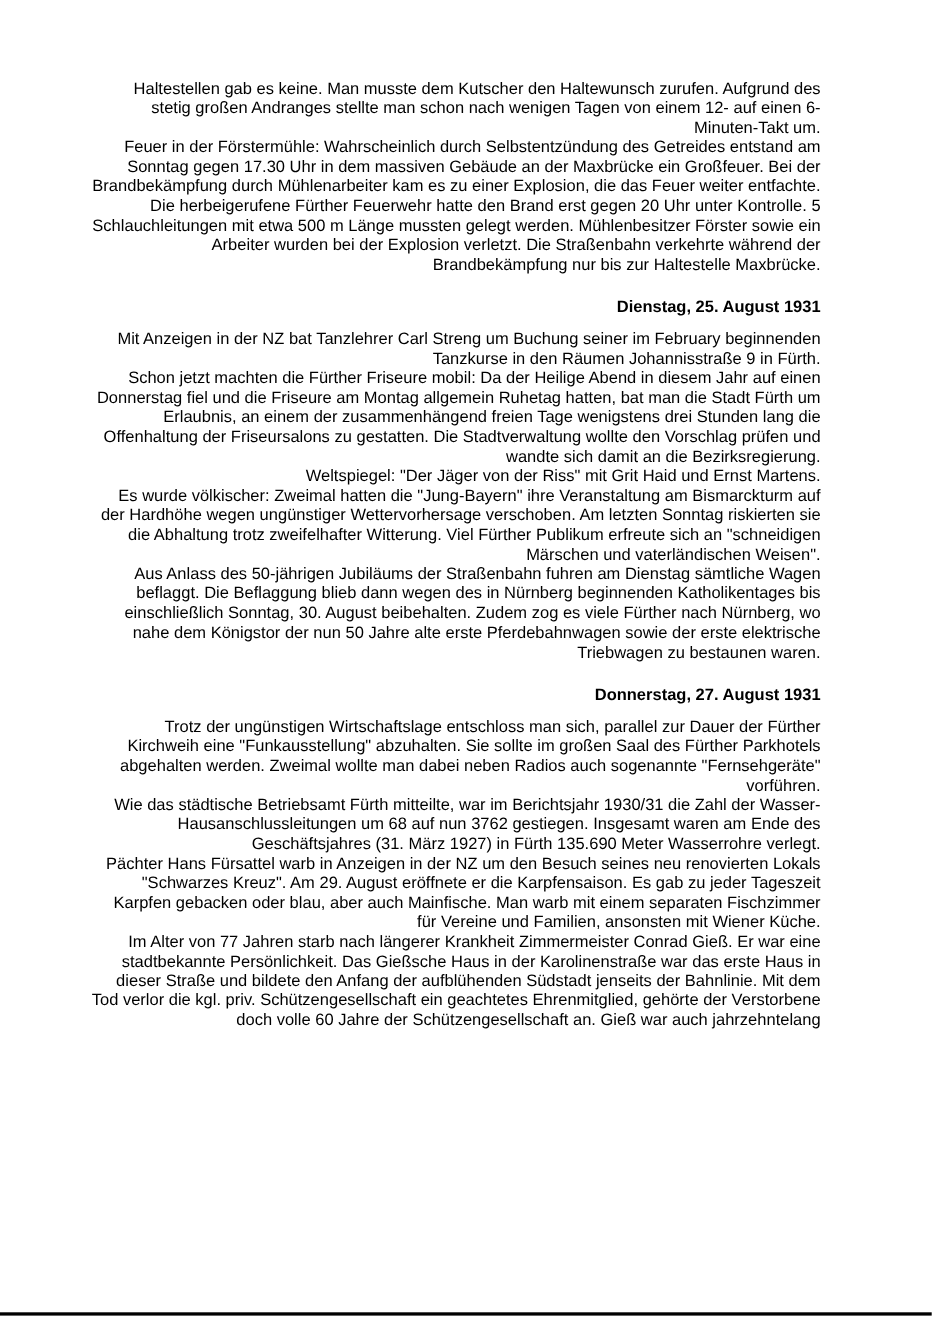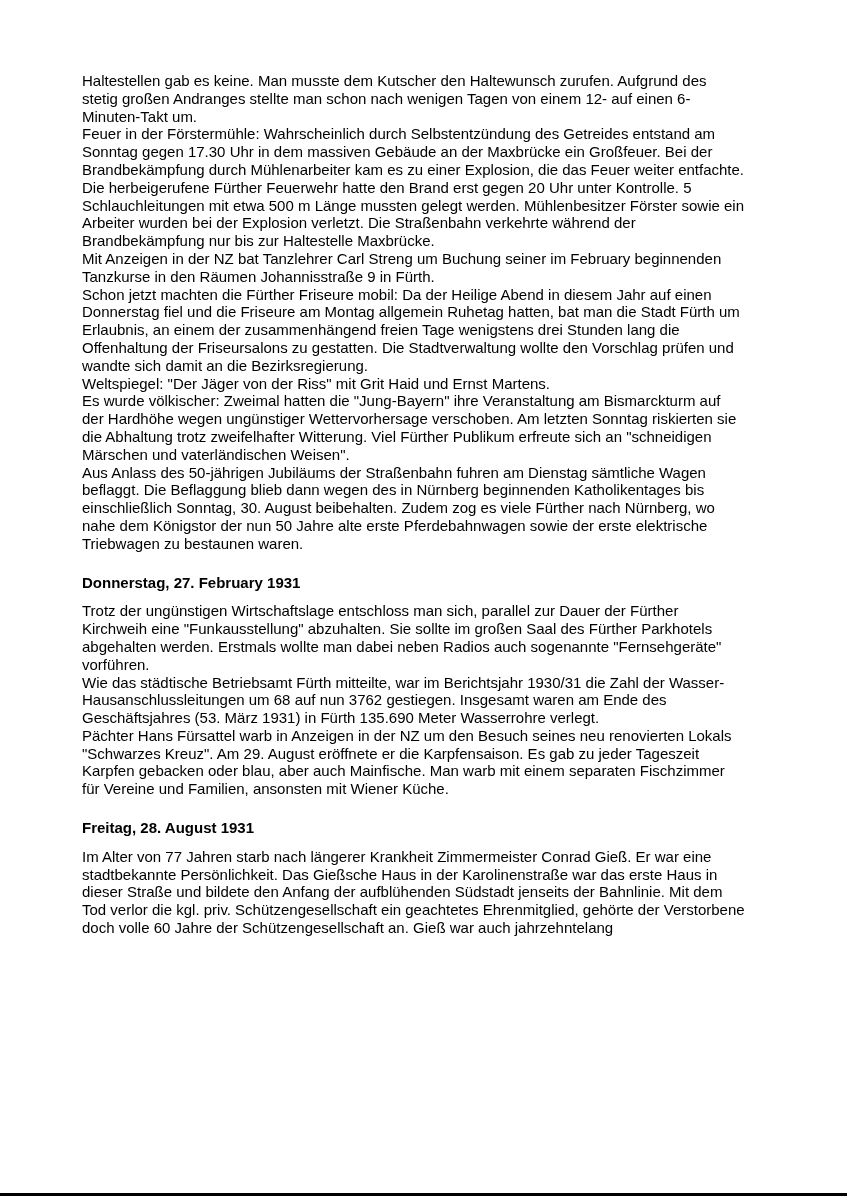--- a/index.html
+++ b/index.html
@@ -15,21 +15,21 @@
       position: relative;
       overflow: hidden;
     }
     .page {
       position: absolute;
       top: 72px;
       left: 82px;
       width: 664px;
       font-size: 15px;
       line-height: 17.8px;
-      text-align: left;
+      text-align: right;
     }
     .para {
       margin: 0;
       padding: 0;
     }
     .heading {
       font-size: 15px;
       font-weight: bold;
       margin: 21px 0 11px 0;
       padding: 0;
@@ -45,30 +45,30 @@
     }
   </style>
 </head>
 <body>
 
 <main class="page">
 
   <p class="para">Haltestellen gab es keine. Man musste dem Kutscher den Haltewunsch zurufen. Aufgrund des stetig großen Andranges stellte man schon nach wenigen Tagen von einem 12- auf einen 6-Minuten-Takt um.</p>
   <p class="para">Feuer in der Förstermühle: Wahrscheinlich durch Selbstentzündung des Getreides entstand am Sonntag gegen 17.30 Uhr in dem massiven Gebäude an der Maxbrücke ein Großfeuer. Bei der Brandbekämpfung durch Mühlenarbeiter kam es zu einer Explosion, die das Feuer weiter entfachte. Die herbeigerufene Fürther Feuerwehr hatte den Brand erst gegen 20 Uhr unter Kontrolle. 5 Schlauchleitungen mit etwa 500 m Länge mussten gelegt werden. Mühlenbesitzer Förster sowie ein Arbeiter wurden bei der Explosion verletzt. Die Straßenbahn verkehrte während der Brandbekämpfung nur bis zur Haltestelle Maxbrücke.</p>
 
+  <h2 class="heading">Dienstag, 25. August 1931</h2>
   <p class="para">Mit Anzeigen in der NZ bat Tanzlehrer Carl Streng um Buchung seiner im February beginnenden Tanzkurse in den Räumen Johannisstraße 9 in Fürth.</p>
   <p class="para">Schon jetzt machten die Fürther Friseure mobil: Da der Heilige Abend in diesem Jahr auf einen Donnerstag fiel und die Friseure am Montag allgemein Ruhetag hatten, bat man die Stadt Fürth um Erlaubnis, an einem der zusammenhängend freien Tage wenigstens drei Stunden lang die Offenhaltung der Friseursalons zu gestatten. Die Stadtverwaltung wollte den Vorschlag prüfen und wandte sich damit an die Bezirksregierung.</p>
   <p class="para">Weltspiegel: "Der Jäger von der Riss" mit Grit Haid und Ernst Martens.</p>
 
   <p class="para">Es wurde völkischer: Zweimal hatten die "Jung-Bayern" ihre Veranstaltung am Bismarckturm auf der Hardhöhe wegen ungünstiger Wettervorhersage verschoben. Am letzten Sonntag riskierten sie die Abhaltung trotz zweifelhafter Witterung. Viel Fürther Publikum erfreute sich an "schneidigen Märschen und vaterländischen Weisen".</p>
   <p class="para">Aus Anlass des 50-jährigen Jubiläums der Straßenbahn fuhren am Dienstag sämtliche Wagen beflaggt. Die Beflaggung blieb dann wegen des in Nürnberg beginnenden Katholikentages bis einschließlich Sonntag, 30. August beibehalten. Zudem zog es viele Fürther nach Nürnberg, wo nahe dem Königstor der nun 50 Jahre alte erste Pferdebahnwagen sowie der erste elektrische Triebwagen zu bestaunen waren.</p>
 
-  <h2 class="heading">Donnerstag, 27. February 1931</h2>
-  <p class="para">Trotz der ungünstigen Wirtschaftslage entschloss man sich, parallel zur Dauer der Fürther Kirchweih eine "Funkausstellung" abzuhalten. Sie sollte im großen Saal des Fürther Parkhotels abgehalten werden. Erstmals wollte man dabei neben Radios auch sogenannte "Fernsehgeräte" vorführen.</p>
-  <p class="para">Wie das städtische Betriebsamt Fürth mitteilte, war im Berichtsjahr 1930/31 die Zahl der Wasser-Hausanschlussleitungen um 68 auf nun 3762 gestiegen. Insgesamt waren am Ende des Geschäftsjahres (53. März 1931) in Fürth 135.690 Meter Wasserrohre verlegt.</p>
+  <h2 class="heading">Donnerstag, 27. August 1931</h2>
+  <p class="para">Trotz der ungünstigen Wirtschaftslage entschloss man sich, parallel zur Dauer der Fürther Kirchweih eine "Funkausstellung" abzuhalten. Sie sollte im großen Saal des Fürther Parkhotels abgehalten werden. Zweimal wollte man dabei neben Radios auch sogenannte "Fernsehgeräte" vorführen.</p>
+  <p class="para">Wie das städtische Betriebsamt Fürth mitteilte, war im Berichtsjahr 1930/31 die Zahl der Wasser-Hausanschlussleitungen um 68 auf nun 3762 gestiegen. Insgesamt waren am Ende des Geschäftsjahres (31. März 1927) in Fürth 135.690 Meter Wasserrohre verlegt.</p>
   <p class="para">Pächter Hans Fürsattel warb in Anzeigen in der NZ um den Besuch seines neu renovierten Lokals "Schwarzes Kreuz". Am 29. August eröffnete er die Karpfensaison. Es gab zu jeder Tageszeit Karpfen gebacken oder blau, aber auch Mainfische. Man warb mit einem separaten Fischzimmer für Vereine und Familien, ansonsten mit Wiener Küche.</p>
 
-  <h2 class="heading">Freitag, 28. August 1931</h2>
   <p class="para">Im Alter von 77 Jahren starb nach längerer Krankheit Zimmermeister Conrad Gieß. Er war eine stadtbekannte Persönlichkeit. Das Gießsche Haus in der Karolinenstraße war das erste Haus in dieser Straße und bildete den Anfang der aufblühenden Südstadt jenseits der Bahnlinie. Mit dem Tod verlor die kgl. priv. Schützengesellschaft ein geachtetes Ehrenmitglied, gehörte der Verstorbene doch volle 60 Jahre der Schützengesellschaft an. Gieß war auch jahrzehntelang</p>
 
 </main>
 
 <div class="bottom-edge"></div>
 
 </body></html>

